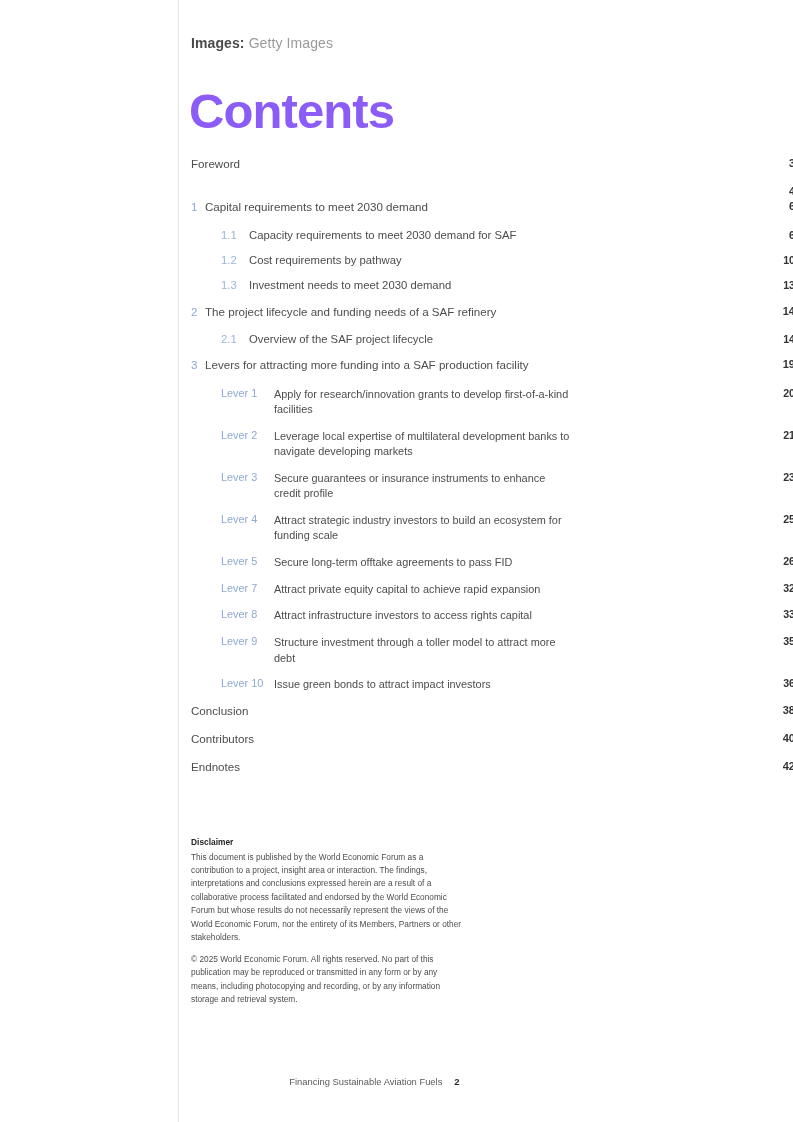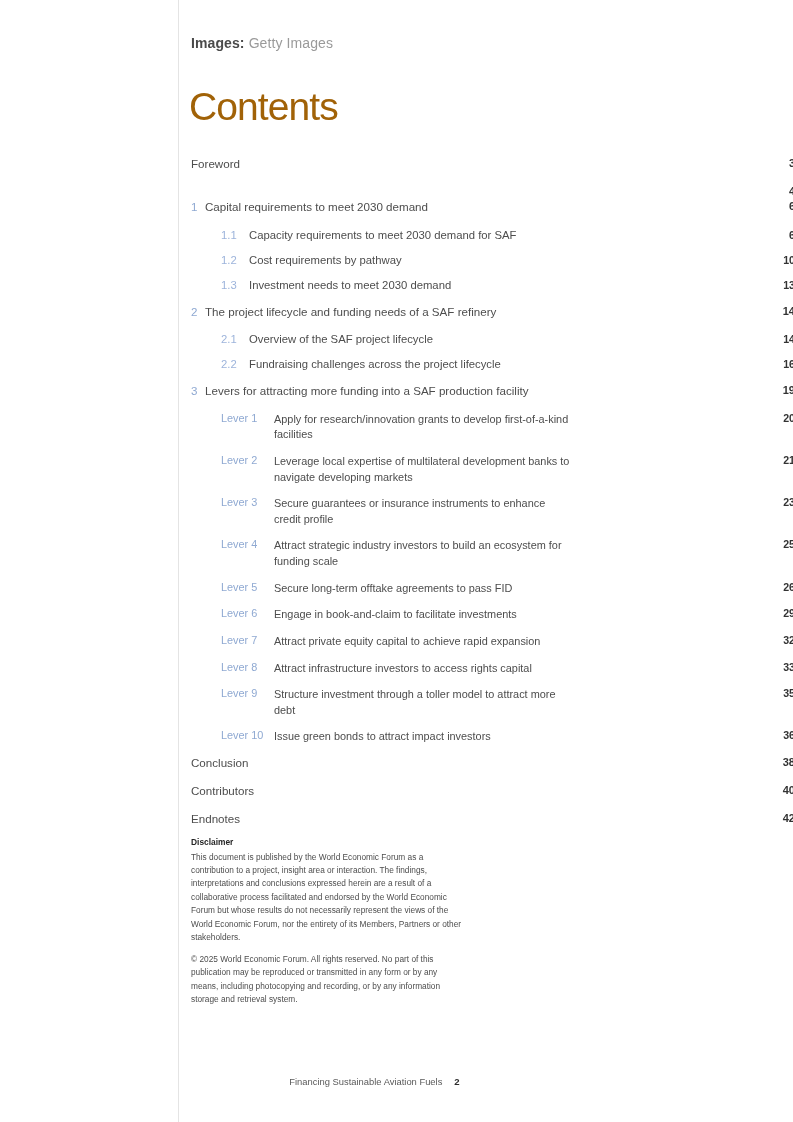--- a/index.html
+++ b/index.html
@@ -50,24 +50,24 @@
   }
   .credit .credit-value {
     color: #9a9a9a;
   }
 
   
   .page-title {
     position: absolute;
     top: 87px;
     left: -2px;
-    font-size: 39px;
-    font-weight: normal;
+    font-size: 49px;
+    font-weight: bold;
     letter-spacing: -0.9px;
-    color: #a16207;
+    color: #8b5cf6;
     line-height: 1;
   }
 
   
   .toc {
     position: absolute;
     top: 157px;
     left: 0;
     width: 413px;
   }
@@ -226,25 +226,20 @@
       <div class="toc-row lvl-1">
         <span class="num">2</span>
         <span class="txt">The project lifecycle and funding needs of a SAF refinery</span>
         <span class="pg">14</span>
       </div>
       <div class="toc-row lvl-2">
         <span class="num">2.1</span>
         <span class="txt">Overview of the SAF project lifecycle</span>
         <span class="pg">14</span>
       </div>
-      <div class="toc-row lvl-2">
-        <span class="num">2.2</span>
-        <span class="txt">Fundraising challenges across the project lifecycle</span>
-        <span class="pg">16</span>
-      </div>
       <div class="toc-row lvl-1">
         <span class="num">3</span>
         <span class="txt">Levers for attracting more funding into a SAF production facility</span>
         <span class="pg">19</span>
       </div>
       <div class="toc-row lvl-lever">
         <span class="num">Lever 1</span>
         <span class="txt">Apply for research/innovation grants to develop first-of-a-kind facilities</span>
         <span class="pg">20</span>
       </div>
@@ -260,25 +255,20 @@
       </div>
       <div class="toc-row lvl-lever">
         <span class="num">Lever 4</span>
         <span class="txt">Attract strategic industry investors to build an ecosystem for funding scale</span>
         <span class="pg">25</span>
       </div>
       <div class="toc-row lvl-lever">
         <span class="num">Lever 5</span>
         <span class="txt">Secure long-term offtake agreements to pass FID</span>
         <span class="pg">26</span>
-      </div>
-      <div class="toc-row lvl-lever">
-        <span class="num">Lever 6</span>
-        <span class="txt">Engage in book-and-claim to facilitate investments</span>
-        <span class="pg">29</span>
       </div>
       <div class="toc-row lvl-lever">
         <span class="num">Lever 7</span>
         <span class="txt">Attract private equity capital to achieve rapid expansion</span>
         <span class="pg">32</span>
       </div>
       <div class="toc-row lvl-lever">
         <span class="num">Lever 8</span>
         <span class="txt">Attract infrastructure investors to access rights capital</span>
         <span class="pg">33</span>

